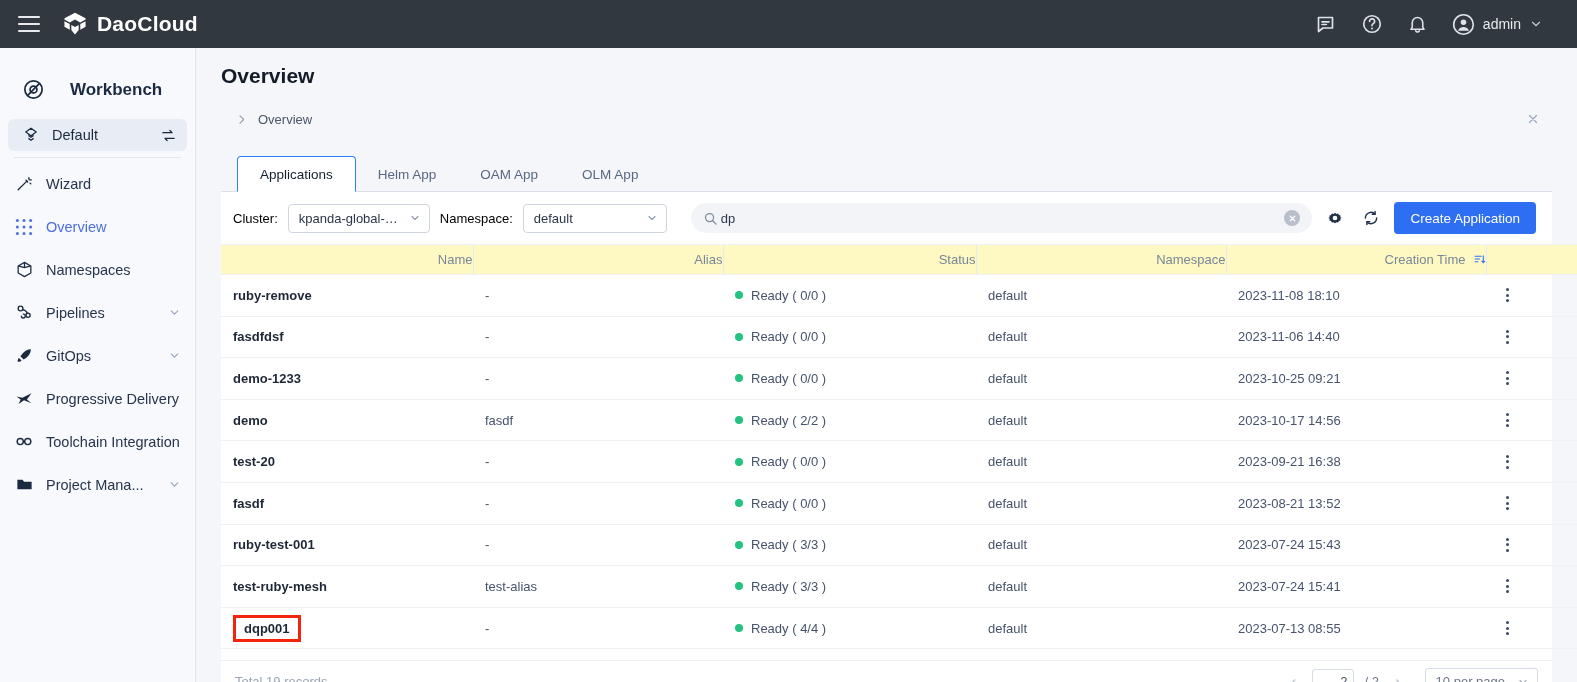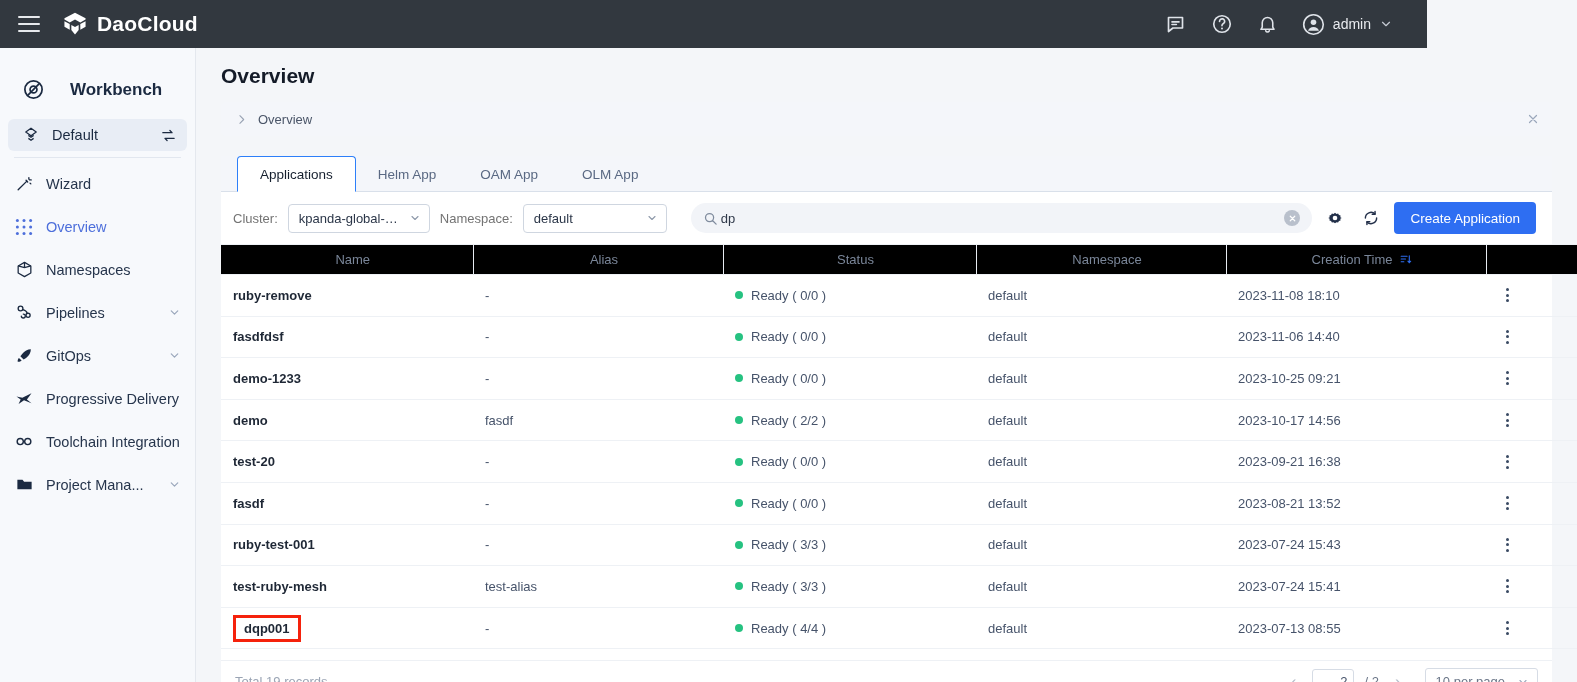--- a/index.html
+++ b/index.html
@@ -6,21 +6,21 @@
   html, body {
     width: 1577px; height: 682px;
     font-family: "Liberation Sans", sans-serif;
     background: #f4f6f9;
     overflow: hidden;
   }
   body { position: relative; }
 
   
   .topbar {
-    position: absolute; top: 0; left: 0; width: 1427px; height: 48px;
+    position: absolute; top: 0; left: 0; width: 1577px; height: 48px;
     background: #32383f; display: flex; align-items: center;
   }
   .hamburger { width: 22px; height: 16px; margin-left: 18px; margin-right: 22px;
     display: flex; flex-direction: column; justify-content: space-between; cursor: pointer; }
   .hamburger span { display:block; height: 2px; background: #e7e9ec; border-radius:1px; }
   .brand { display: flex; align-items: center; gap: 9px; }
   .brand-name { color: #ffffff; font-size: 21px; font-weight: bold; letter-spacing: .2px; }
   .topbar-right { margin-left: auto; display: flex; align-items: center; gap: 22px; padding-right: 34px; }
   .tb-icon { width: 24px; height: 24px; display: flex; align-items:center; justify-content:center; cursor: pointer; }
   .user-box { display: flex; align-items: center; gap: 8px; cursor: pointer; }
@@ -70,21 +70,21 @@
     padding: 0 22px; height: 36px; display:flex; align-items:center;
     font-size: 13.5px; color: #5a6983; cursor: pointer;
   }
   .tab.active {
     background: #ffffff; color: #16202f;
     border: 1px solid #2d7ff9; border-bottom: 1px solid #ffffff;
     border-radius: 4px 4px 0 0; position: relative; top: 0;
   }
 
   .toolbar { height: 52px; display: flex; align-items: center; padding: 0 16px 0 12px; gap: 10px; background:#fff; }
-  .tb-label { font-size: 13px; color: #737373; }
+  .tb-label { font-size: 13px; color: #000000; }
   .select {
     height: 29px; min-width: 118px; border: 1px solid #cfd6e0; border-radius: 4px; background:#fff;
     display:flex; align-items:center; padding: 0 8px 0 10px; font-size: 13px; color:#2b3648; cursor:pointer; gap: 6px;
   }
   .select.cluster { width: 142px; }
   .select.ns { width: 144px; }
   .select .sv { white-space: nowrap; overflow: hidden; text-overflow: ellipsis; }
   .select .caret { margin-left: auto; }
   .search {
     flex: 1; height: 30px; background: #f2f4f8; border-radius: 15px;
@@ -95,21 +95,21 @@
      display:flex; align-items:center; justify-content:center; cursor:pointer; }
   .tool-ico { width: 26px; height: 26px; display:flex; align-items:center; justify-content:center; cursor:pointer; }
   .primary-btn {
     height: 32px; background: #2e6ef2; color:#fff; border:none; border-radius: 4px;
     font-size: 13.5px; padding: 0 16px; cursor: pointer; font-family: inherit;
   }
 
   
   table { width: 100%; border-collapse: collapse; table-layout: fixed; }
   thead th {
-    background: #000000; height: 30px; text-align: center; font-weight: normal;
+    background: #fef9c3; height: 30px; text-align: right; font-weight: normal;
     font-size: 13px; color: #7a8699; padding-left: 12px;
     border-top: 1px solid #eef1f5; border-bottom: 1px solid #eef1f5;
   }
   thead th.sep { border-left: 1px solid #e7ebf1; }
   tbody td {
     height: 41.6px; font-size: 13px; color: #46536a; padding-left: 12px;
     border-bottom: 1px solid #eef1f5;
   }
   td.name { font-weight: bold; color: #1e2735; }
   .col-name { width: 252px; }

